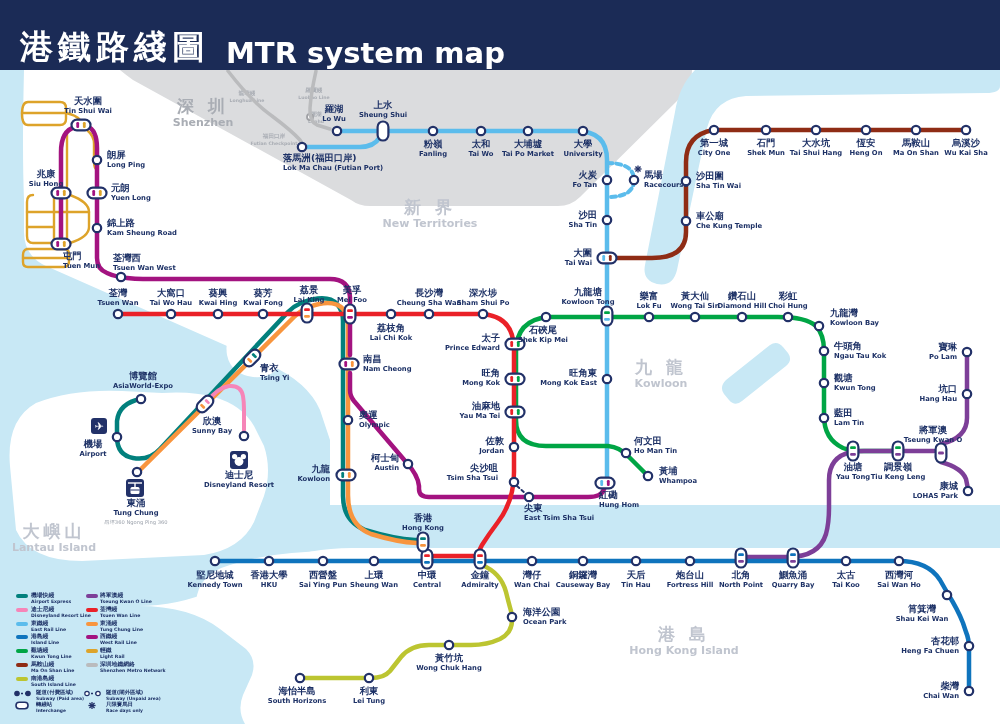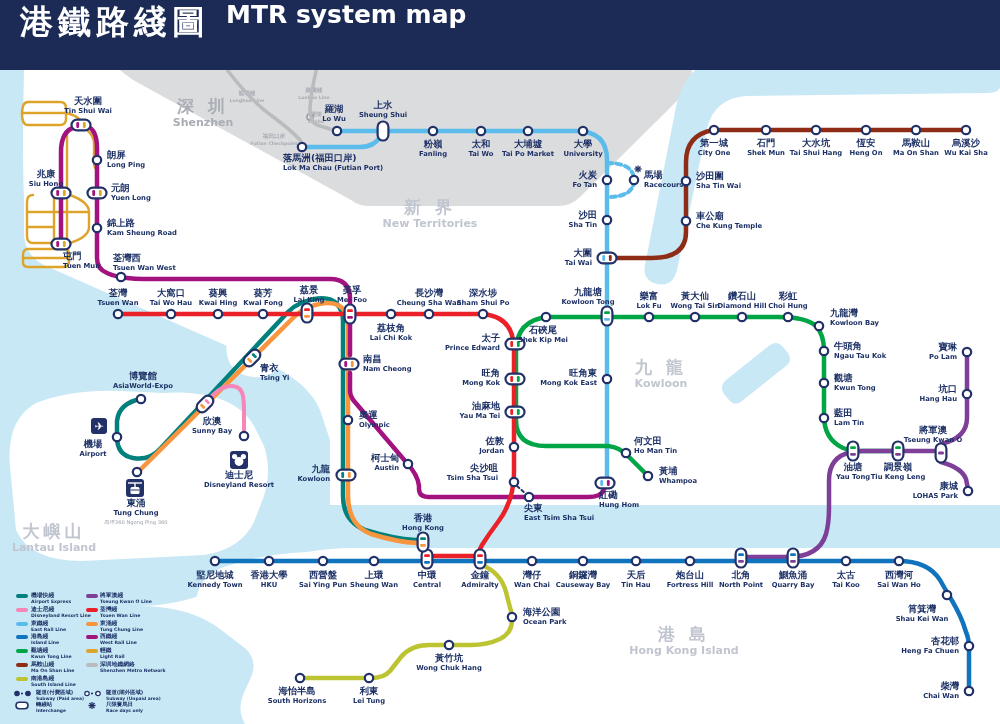--- a/index.html
+++ b/index.html
@@ -1,19 +1,19 @@
 <!DOCTYPE html>
 <html><head>
 <meta charset="utf-8">
 <style>
   html,body{margin:0;padding:0;background:#fff;}
   .screen{position:relative;width:1000px;height:724px;overflow:hidden;font-family:"DejaVu Sans",sans-serif;background:#fff;}
-  .hdr{position:absolute;left:0;top:0;width:1000px;height:70px;background:#1b2b56;z-index:5;display:flex;align-items:flex-start;}
+  .hdr{position:absolute;left:0;top:0;width:1000px;height:70px;background:#1b2b56;z-index:5;display:flex;align-items:flex-end;}
   .hdr .zh{color:#fff;font-size:33px;font-weight:bold;letter-spacing:5px;margin-left:20px;}
-  .hdr .en{color:#fff;font-size:25px;font-weight:bold;margin-left:16px;letter-spacing:0px;}
+  .hdr .en{color:#fff;font-size:29px;font-weight:bold;margin-left:16px;letter-spacing:0px;}
   #map-root{position:absolute;left:0;top:0;width:1000px;height:724px;}
   svg text{user-select:none;}
 </style>
 </head>
 <body>
 
 <div class="screen">
   <div class="hdr">
     <span class="zh">港鐵路綫圖</span>
     <span class="en">MTR system map</span>

